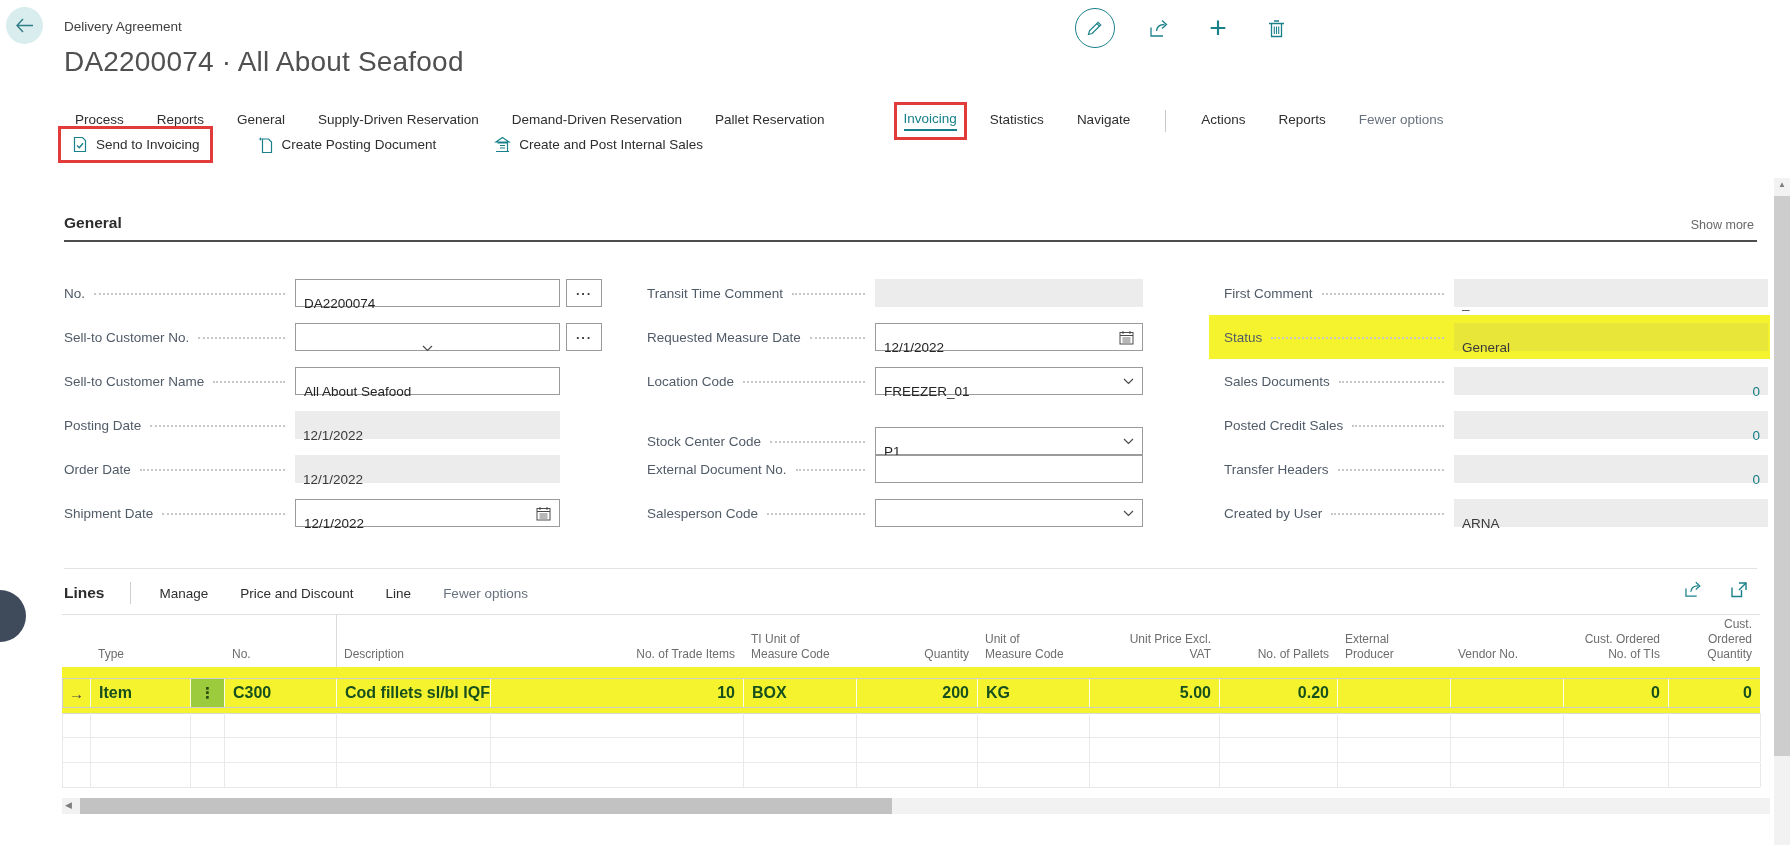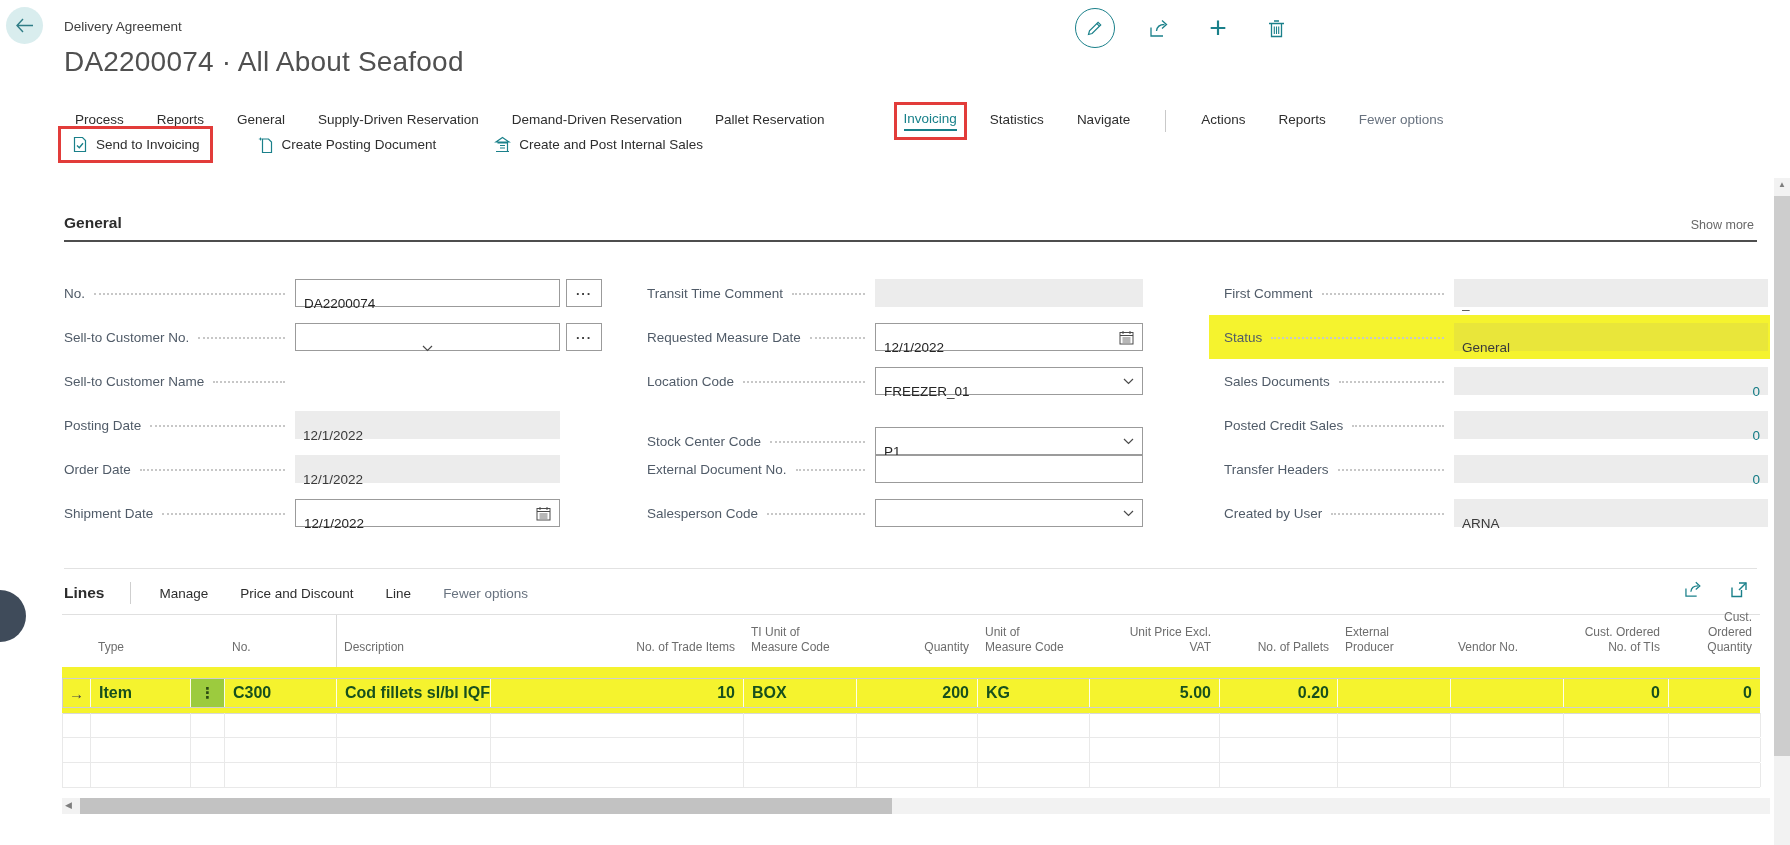--- a/index.html
+++ b/index.html
@@ -68,21 +68,21 @@
   .lines-head{position:absolute;left:64px;top:582px;display:flex;align-items:center;font-size:13.5px;}
   .lines-title{font-size:15.5px;font-weight:bold;color:#2c2c2c;margin-right:26px;}
   .lines-vsep{width:1px;height:22px;background:#cfcfcf;margin-right:28px;}
   .ltab{margin-right:32px;color:#2e2e2e;cursor:pointer;white-space:nowrap;}
   .ltab.muted{color:#68727f;}
   .lines-icons{position:absolute;right:42px;top:581px;display:flex;gap:26px;}
 
   
   #table{position:absolute;left:62px;top:614px;width:1698px;height:173px;border-top:1px solid #e0e0e0;}
   .thead{position:absolute;left:0;top:0;height:52px;width:1698px;}
-  .th{position:absolute;bottom:0;box-sizing:border-box;padding:0 8px 12px;font-size:12px;
+  .th{position:absolute;bottom:0;box-sizing:border-box;padding:0 8px 5px;font-size:12px;
       color:#6d6d6d;line-height:1.25;white-space:pre-line;}
   .frozen-div{position:absolute;left:274px;top:0;width:1px;height:52px;background:#d9d9d9;}
   .hl-band{position:absolute;left:0;top:52px;width:1698px;height:46px;background:#f5f32e;
       border-bottom:1px solid #d8d8d8;}
   .drow{position:absolute;left:0;top:63px;height:30px;width:1698px;display:flex;
       border-top:1px solid #cfcfcf;border-bottom:1px solid #cfcfcf;border-left:1px solid #cfcfcf;
       box-sizing:border-box;}
   .dcell{box-sizing:border-box;height:100%;display:flex;align-items:center;padding:0 8px;
       border-right:1px solid rgba(255,255,255,.9);font-size:16px;font-weight:bold;color:#17501d;
       white-space:nowrap;overflow:hidden;}
@@ -229,20 +229,23 @@
               </svg>
             </span>
           </div>
           <div class="ellipsis-btn">···</div>
         </div>
         <div class="field-row" style="top: 88px;">
           <span class="lwrap" style="width: 231px;">
             <span class="flabel">Sell-to Customer Name</span>
             <span class="leader"></span>
           </span>
+          <div class="ctl bordered" style="width: 265px;">
+            <span class="val">All About Seafood</span>
+          </div>
         </div>
         <div class="field-row" style="top: 132px;">
           <span class="lwrap" style="width: 231px;">
             <span class="flabel">Posting Date</span>
             <span class="leader"></span>
           </span>
           <div class="ctl disabled" style="width: 265px;">
             <span class="val">12/1/2022</span>
           </div>
         </div>

